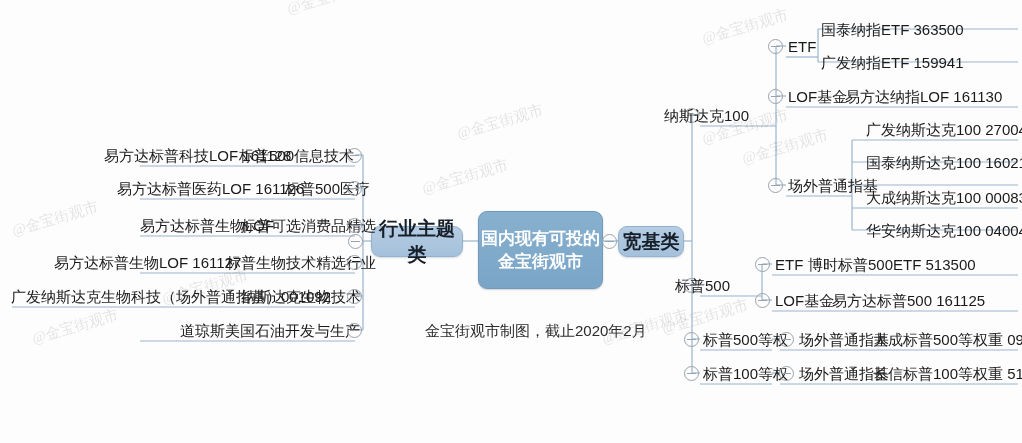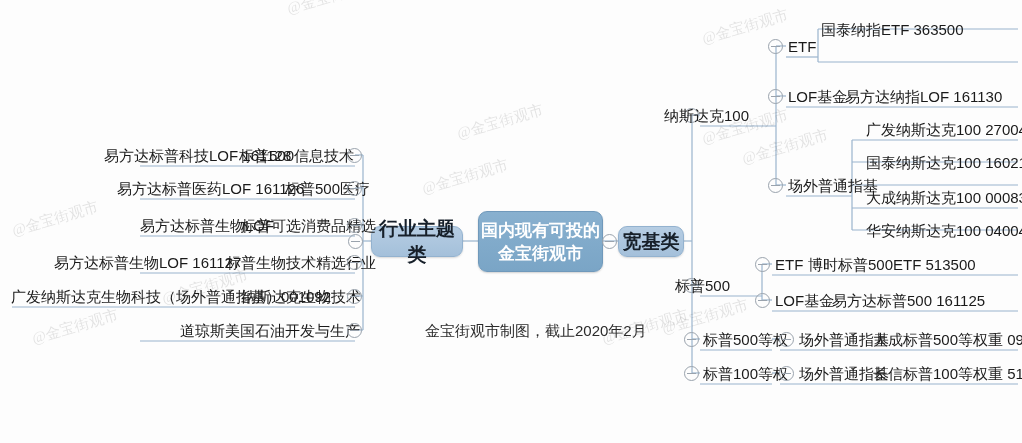--- a/index.html
+++ b/index.html
@@ -131,21 +131,21 @@
 
       <path d="M355,166 L140,166"></path>
       <path d="M355,199 L140,199"></path>
       <path d="M355,236 L140,236"></path>
       <path d="M355,273 L140,273"></path>
       <path d="M355,307 L12,307"></path>
       <path d="M355,341 L140,341"></path>
     </g>
   </svg>
 
-  <div class="box center" style="left:478px;top:211px;width:125px;height:61px;flex-direction:column;">
+  <div class="box center" style="left:478px;top:211px;width:125px;height:78px;flex-direction:column;">
     <span>国内现有可投的</span>
     <span>金宝街观市</span>
   </div>
 
   <div class="box sub" style="left:371px;top:226px;width:92px;height:31px;">
     <span>行业主题类</span>
   </div>
   <div class="toggle" style="left:348px;top:234px;"></div>
 
   <div class="node leaf" style="left:239px;top:148px;">
@@ -202,20 +202,23 @@
   <div class="node mid" style="left:664px;top:108px;">
     <span>纳斯达克100</span>
   </div>
 
   <div class="toggle" style="left:768px;top:39px;"></div>
   <div class="node mid" style="left:788px;top:39px;">
     <span>ETF</span>
   </div>
   <div class="node leaf" style="left:821px;top:22px;">
     <span>国泰纳指ETF 363500</span>
+  </div>
+  <div class="node leaf" style="left:821px;top:55px;">
+    <span>广发纳指ETF 159941</span>
   </div>
 
   <div class="toggle" style="left:768px;top:89px;"></div>
   <div class="node mid" style="left:788px;top:89px;">
     <span>LOF基金</span>
   </div>
   <div class="node leaf" style="left:845px;top:89px;">
     <span>易方达纳指LOF 161130</span>
   </div>
 

